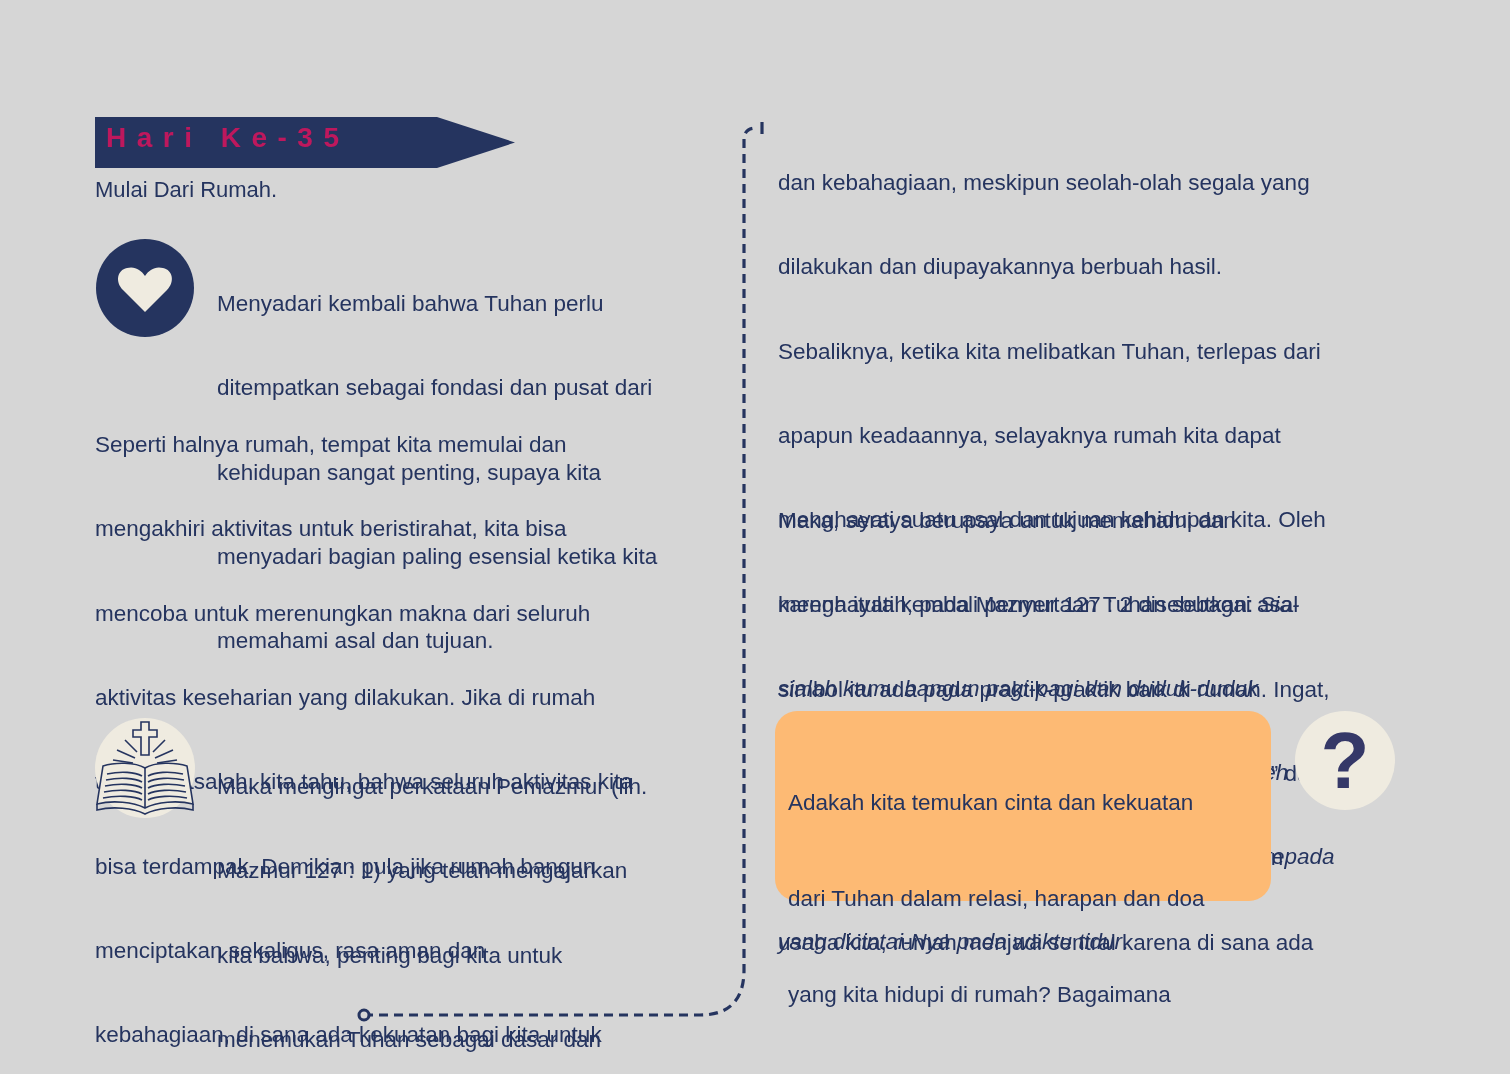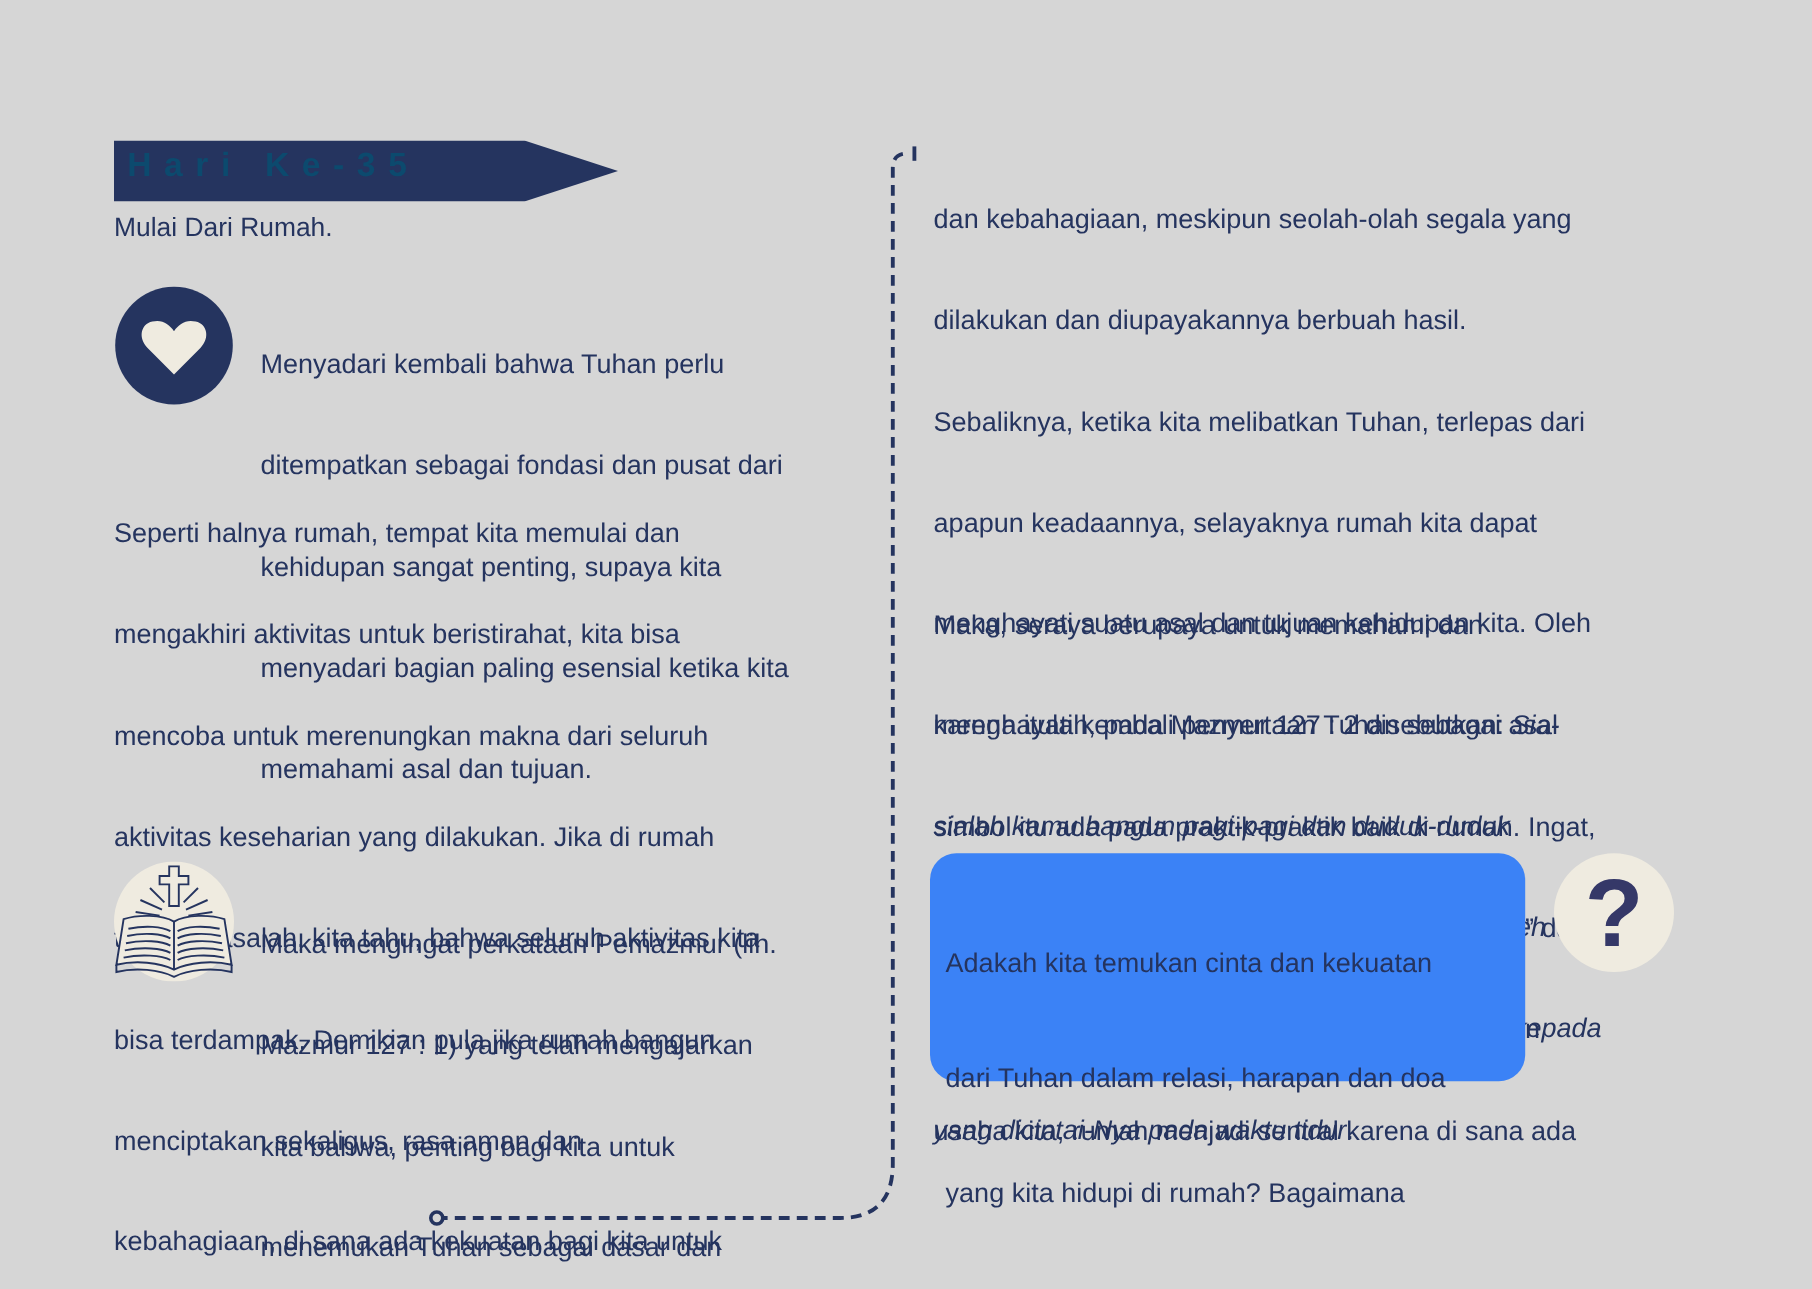--- a/index.html
+++ b/index.html
@@ -6,31 +6,31 @@
   body {
     width:1510px; height:1074px; background:#d6d6d6; position:relative; overflow:hidden;
     font-family:"Liberation Sans", sans-serif; color:#25345f;
   }
   .banner {
     position:absolute; left:95px; top:117px; width:420px; height:51px;
   }
   .banner svg { position:absolute; left:0; top:0; }
   .banner-text {
     position:absolute; left:11px; top:3px; font-weight:bold; font-size:28px;
-    letter-spacing:10.5px; color:#0c4a6e; line-height:36px;
+    letter-spacing:10.5px; color:#be185d; line-height:36px;
   }
   .subtitle { position:absolute; left:95px; top:176px; font-size:22px; line-height:28px; }
   .txt { position:absolute; font-size:22.5px; line-height:28.1px; white-space:pre; }
   .txt div { height:28.1px; }
   .icon-heart { position:absolute; left:95px; top:238px; width:100px; height:100px; }
   .icon-bible { position:absolute; left:95px; top:718px; width:100px; height:100px; }
   .connector { position:absolute; left:0; top:0; pointer-events:none; }
   .qbox {
     position:absolute; left:775px; top:711px; width:496px; height:190px;
-    background:#3b82f6; border-radius:22px;
+    background:#fdba74; border-radius:22px;
   }
   .qtext { position:absolute; left:13px; top:12px; font-size:22.5px; line-height:32px; white-space:pre; }
   .qtext div { height:32px; }
   .qmark {
     position:absolute; left:1295px; top:711px; width:100px; height:99px; border-radius:50%;
     background:#efebe0; display:flex; align-items:center; justify-content:center;
     font-weight:bold; font-size:80px; color:#353868; line-height:1;
   }
   i.it { font-style:italic; }
 </style>

